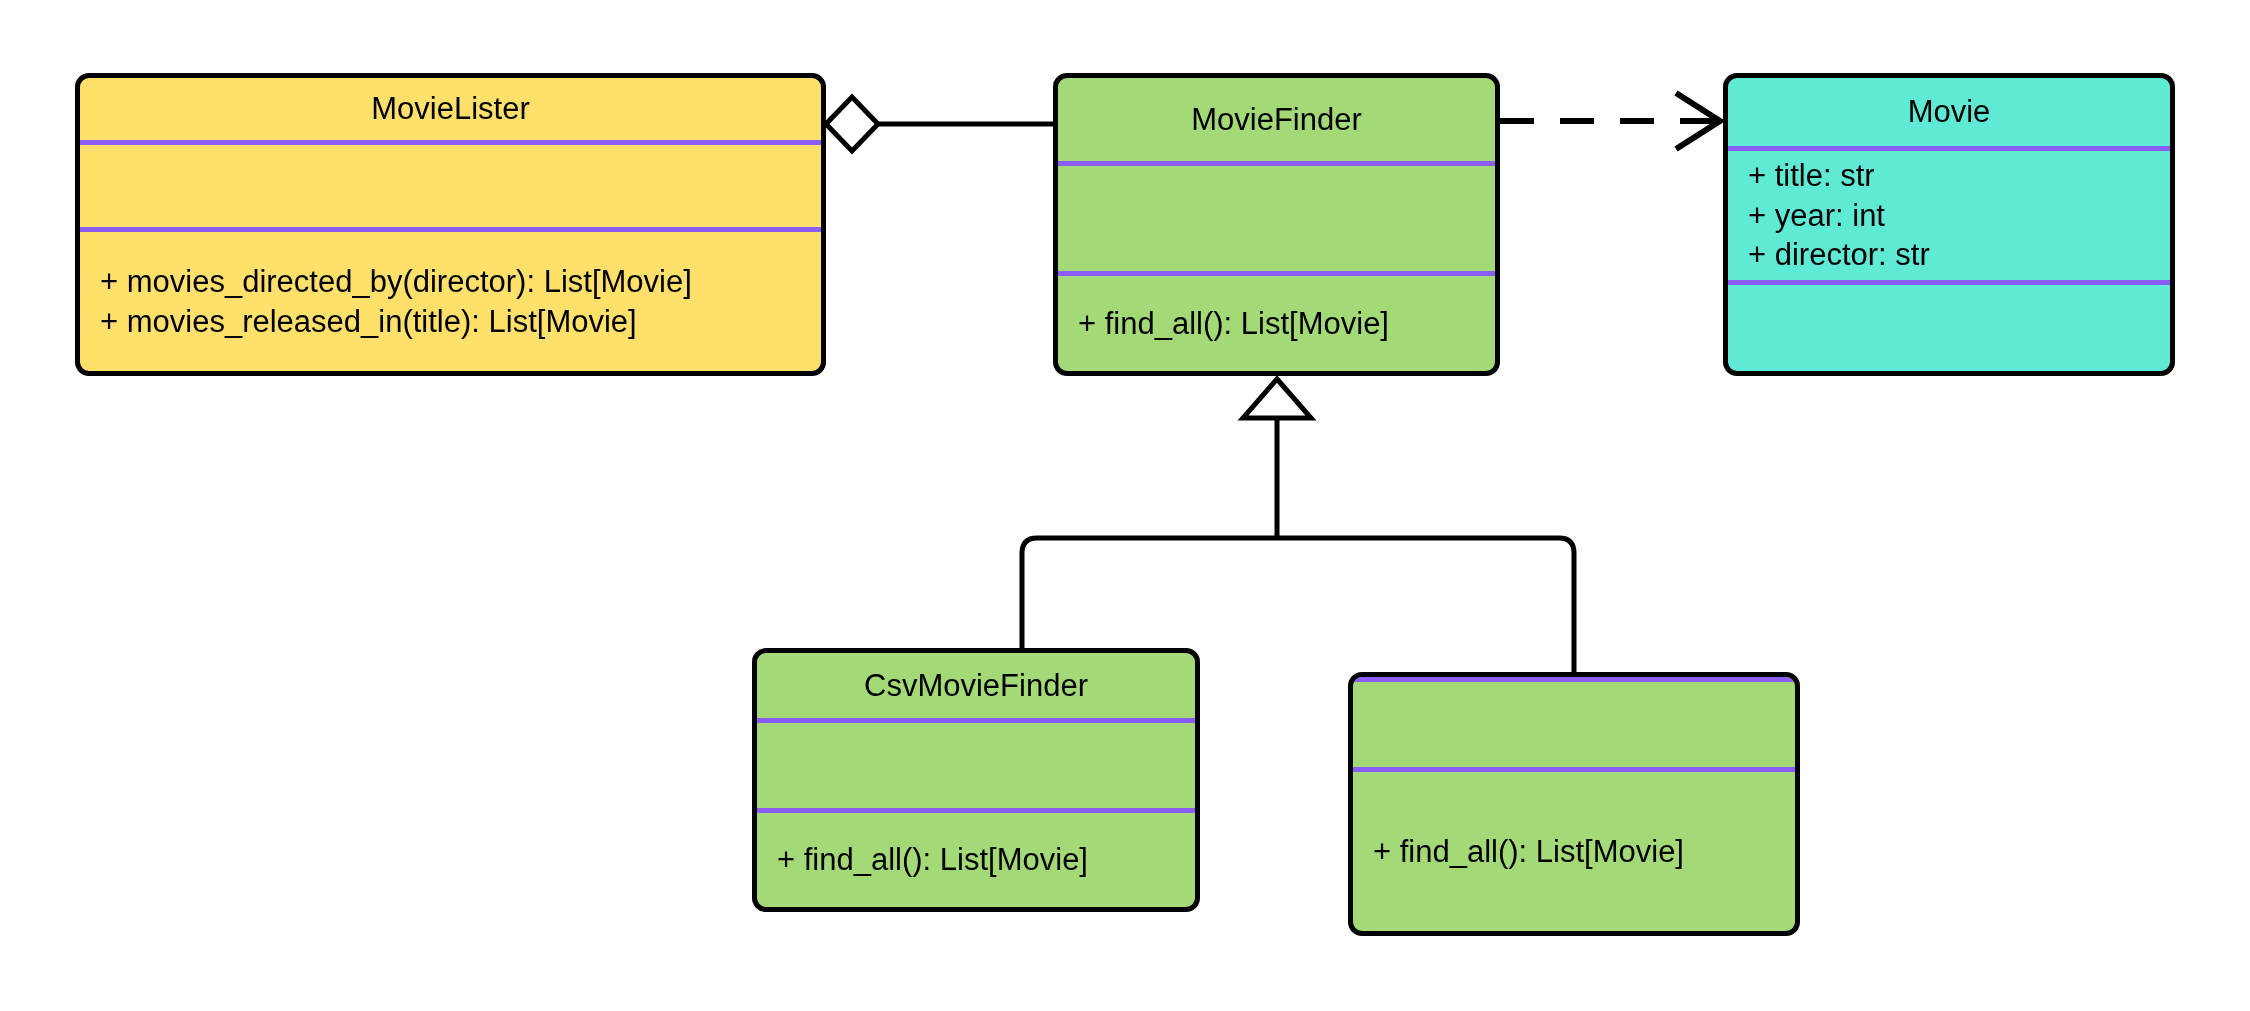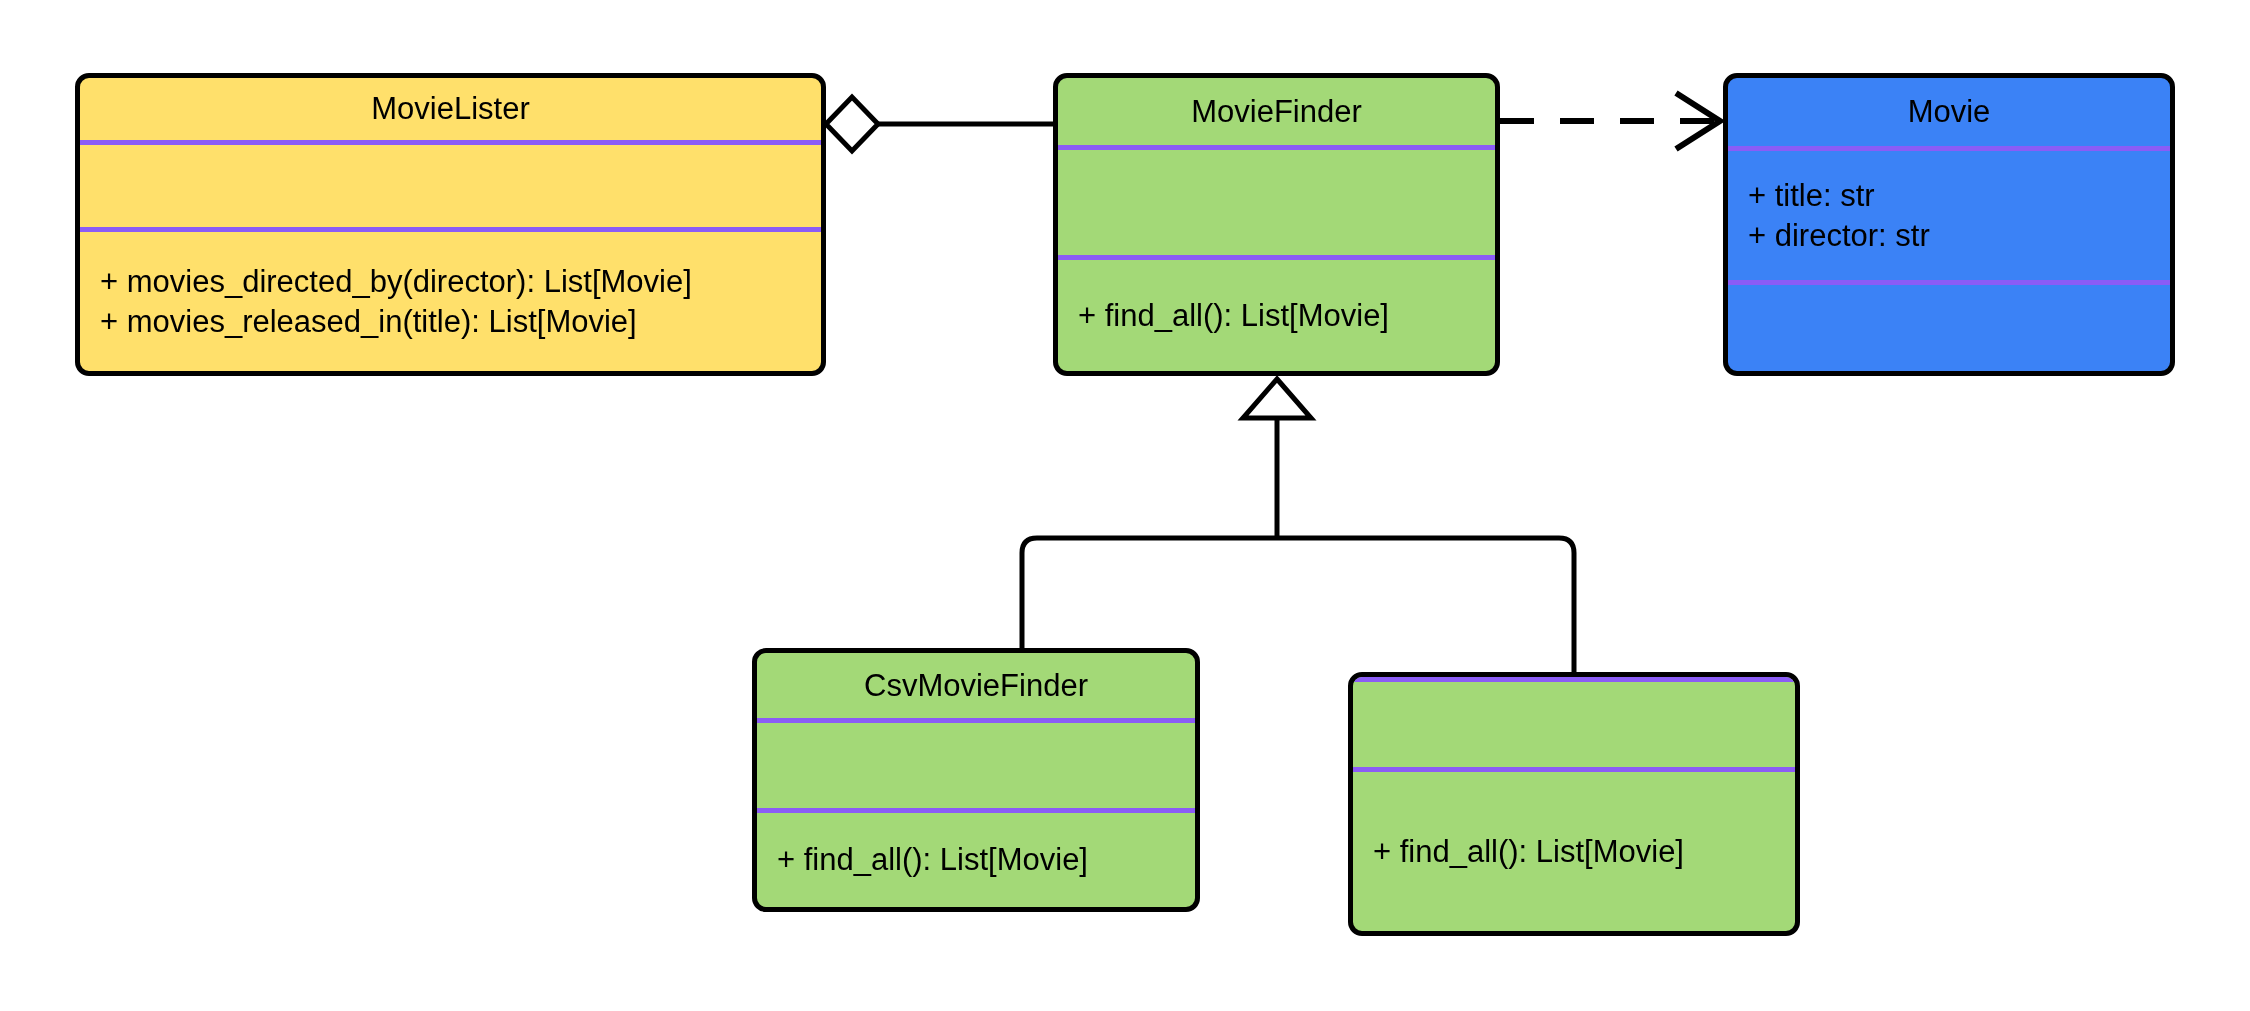--- a/index.html
+++ b/index.html
@@ -92,35 +92,36 @@
       <div class="class-name">MovieLister</div>
     </div>
     <div class="compartment divided" style="height:87px;"></div>
     <div class="compartment divided" style="flex:1 1 auto;">
       <div class="member-line">+ movies_directed_by(director): List[Movie]</div>
       <div class="member-line">+ movies_released_in(title): List[Movie]</div>
     </div>
   </div>
 
   <div class="uml-class" style="left:1053px; top:73px; width:447px; height:303px; background:#a3d977;">
-    <div class="compartment" style="height:67px;">
+    <div class="compartment" style="height:83px;">
       <div class="class-name">MovieFinder</div>
     </div>
     <div class="compartment divided" style="height:110px;"></div>
     <div class="compartment divided" style="flex:1 1 auto;">
       <div class="member-line">+ find_all(): List[Movie]</div>
     </div>
   </div>
 
-  <div class="uml-class" style="left:1723px; top:73px; width:452px; height:303px; background:#3b82f6;">
+  <div class="uml-class" style="left:1723px; top:73px; width:452px; height:303px; background:#5eead4;">
     <div class="compartment" style="height:68px;">
       <div class="class-name">Movie</div>
     </div>
     <div class="compartment divided" style="height:134px;">
       <div class="member-line">+ title: str</div>
+      <div class="member-line">+ year: int</div>
       <div class="member-line">+ director: str</div>
     </div>
     <div class="compartment divided" style="flex:1 1 auto;"></div>
   </div>
 
   <div class="uml-class" style="left:752px; top:648px; width:448px; height:264px; background:#a3d977;">
     <div class="compartment" style="height:65px;">
       <div class="class-name">CsvMovieFinder</div>
     </div>
     <div class="compartment divided" style="height:90px;"></div>

